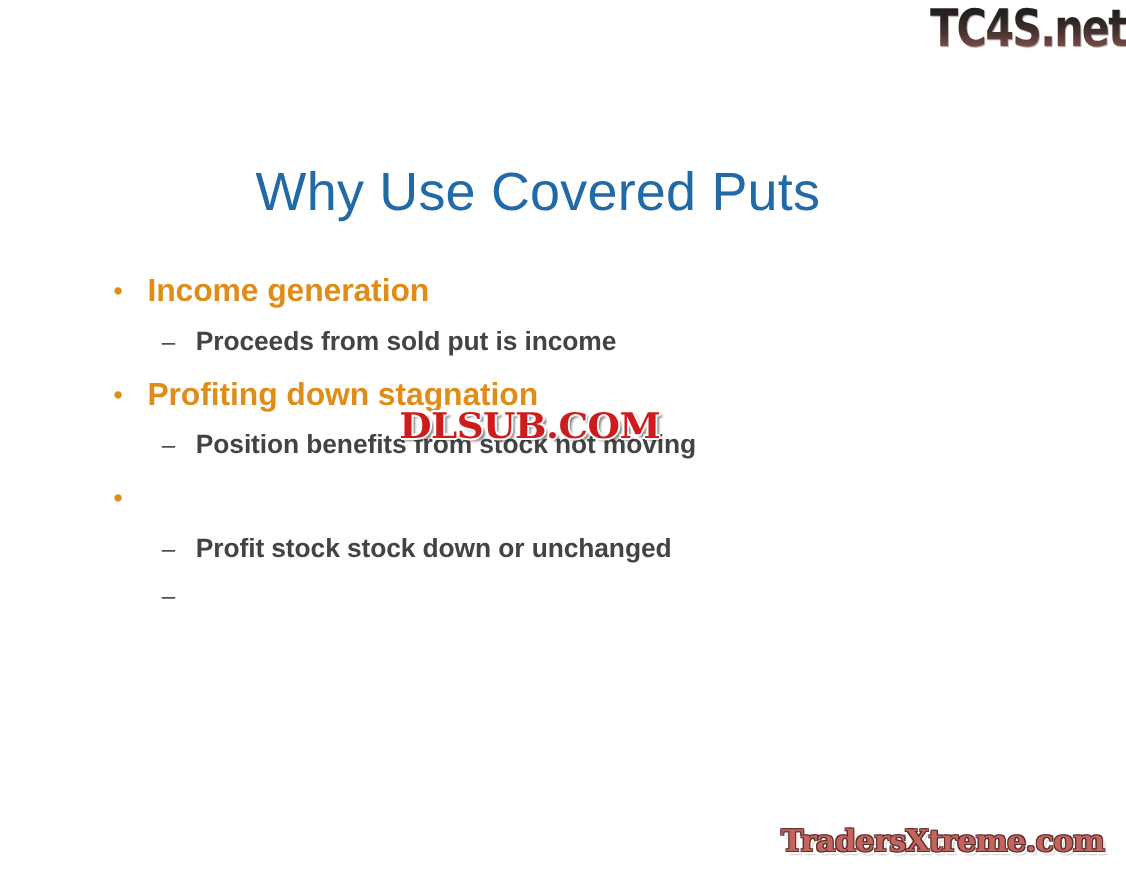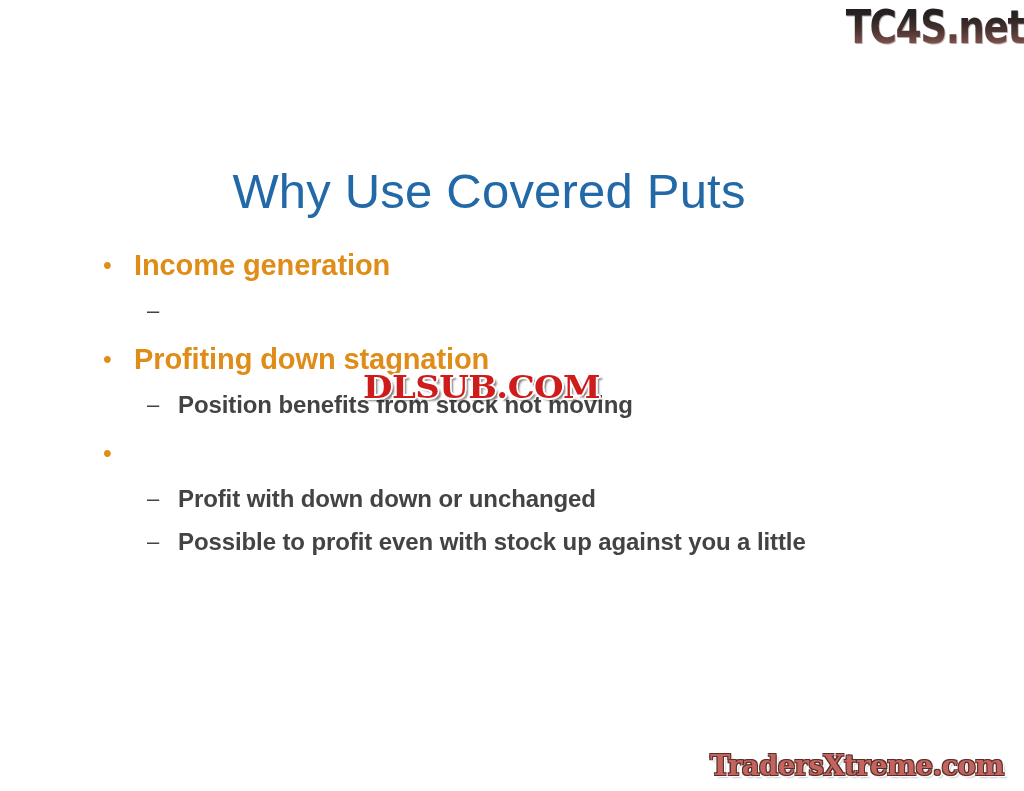--- a/index.html
+++ b/index.html
@@ -42,21 +42,21 @@
     background-clip: text;
     color: transparent;
     -webkit-text-fill-color: transparent;
     filter: drop-shadow(1.5px 1.5px 0.5px rgba(120,100,98,0.55));
   }
 
   
   #slide-title {
     position: absolute;
     left: 0;
-    top: 128px;
+    top: 112px;
     width: 978px;
     text-align: center;
     font-family: "Liberation Sans", sans-serif;
     font-weight: 400;
     font-size: 49px;
     line-height: 60px;
     color: #2269A8;
     letter-spacing: 0.2px;
   }
 
@@ -181,45 +181,45 @@
 
   <div id="body-list">
 
     <div class="group">
       <div class="bullet-row level1">
         <span class="marker">•</span>
         <span class="text">Income generation</span>
       </div>
       <div class="bullet-row level2">
         <span class="marker">–</span>
+        <span class="text">Proceeds from sold put is income</span>
       </div>
     </div>
 
     <div class="group">
       <div class="bullet-row level1">
         <span class="marker">•</span>
         <span class="text">Profiting down stagnation</span>
       </div>
       <div class="bullet-row level2">
         <span class="marker">–</span>
         <span class="text">Position benefits from stock not moving</span>
       </div>
     </div>
 
     <div class="group">
       <div class="bullet-row level1">
         <span class="marker">•</span>
       </div>
       <div class="bullet-row level2">
         <span class="marker">–</span>
-        <span class="text">Profit with down down or unchanged</span>
-      </div>
-      <div class="bullet-row level2">
-        <span class="marker">–</span>
-        <span class="text">Possible to profit even with stock up against you a little</span>
+        <span class="text">Profit stock stock down or unchanged</span>
+      </div>
+      <div class="bullet-row level2">
+        <span class="marker">–</span>
       </div>
     </div>
 
   </div>
 
   <div id="watermark">DLSUB.COM</div>
 
   <div id="footer-logo">TradersXtreme.com</div>
 
 </div>

